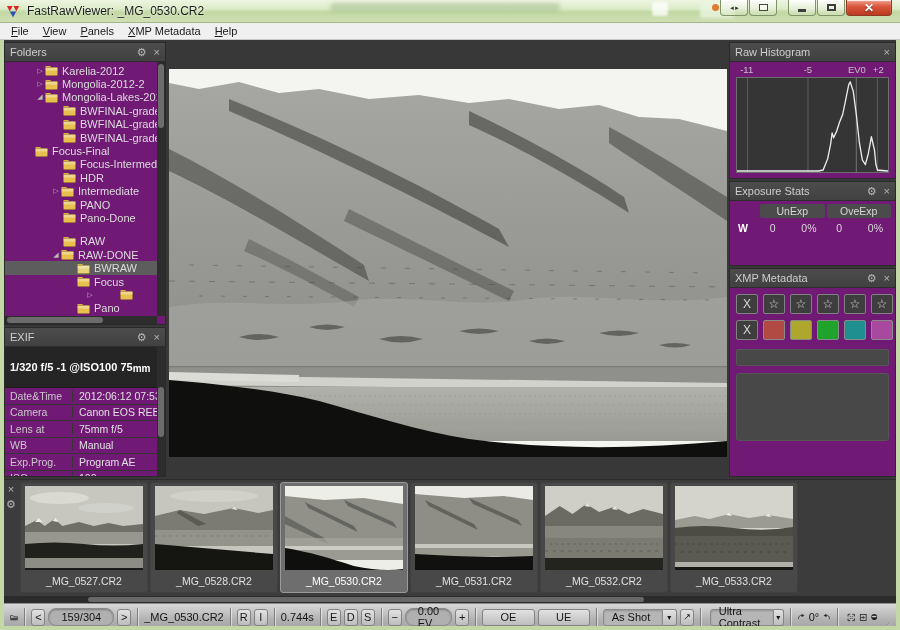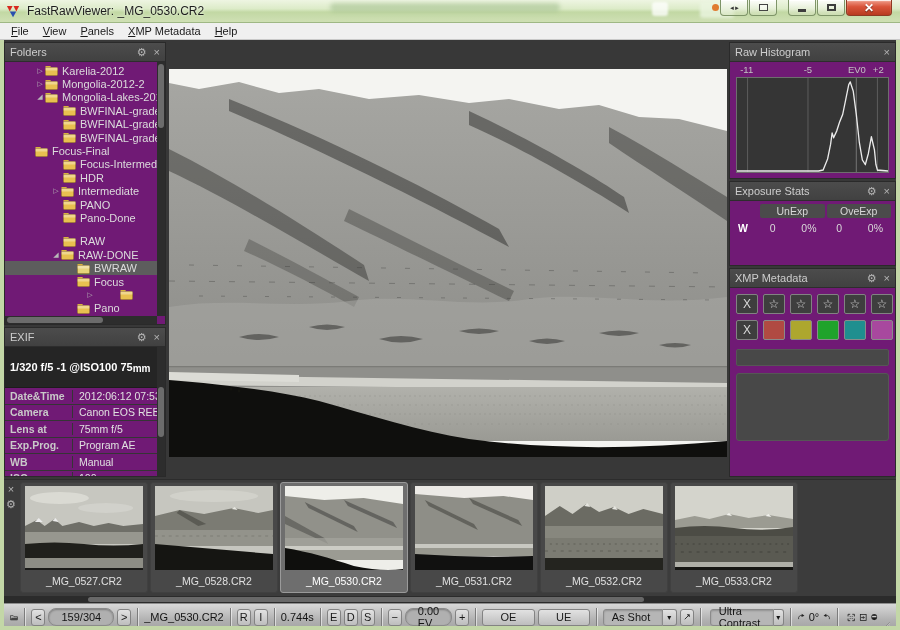--- a/index.html
+++ b/index.html
@@ -72,21 +72,21 @@
   .hscroll .thumbb{position:absolute;top:1px;bottom:1px;border-radius:3px;background:#6c6c6c;}
 
   
   .exif{flex:1;}
   .exifbody{flex:1;overflow:hidden;position:relative;}
   .exif-sum{height:16px;background:#252525;color:#fff;font-weight:bold;font-size:11px;
     display:flex;align-items:center;padding:12px 5px;border-bottom:1px solid #1c1c1c;white-space:nowrap;}
   .exif-sum small{font-size:10px;margin-top:3px;}
   .exif-row{height:15.5px;display:flex;align-items:center;font-size:10.5px;
     border-bottom:1px solid #353535;white-space:nowrap;}
-  .exif-l{width:62px;flex:0 0 62px;color:#c9c9c9;padding-left:5px;font-weight:bold;}
+  .exif-l{width:62px;flex:0 0 62px;color:#c9c9c9;padding-left:5px;}
   .exif-v{flex:1;color:#e0e0e0;border-left:1px solid #353535;padding-left:6px;overflow:hidden;}
 
   
   .histo{height:137px;flex:0 0 137px;}
   .histo .ptitle{}
   .histo-body{flex:1;position:relative;padding:2px 6px 6px;}
   .histo-ticks{position:relative;height:12px;font-size:9.5px;color:#c2c2c2;}
   .histo-tick{position:absolute;transform:translateX(-50%);top:0;}
   .histo-chart{position:absolute;left:6px;right:6px;top:15px;bottom:5px;
     background:#353535;border:1px solid #6e6e6e;}
@@ -420,26 +420,26 @@
                 </div>
                 <div class="exif-row">
                   <span class="exif-l">Camera</span>
                   <span class="exif-v">Canon EOS REBEL T2i F</span>
                 </div>
                 <div class="exif-row">
                   <span class="exif-l">Lens at</span>
                   <span class="exif-v">75mm f/5</span>
                 </div>
                 <div class="exif-row">
+                  <span class="exif-l">WB</span>
+                  <span class="exif-v">Manual</span>
+                </div>
+                <div class="exif-row">
                   <span class="exif-l">Exp.Prog.</span>
                   <span class="exif-v">Program AE</span>
-                </div>
-                <div class="exif-row">
-                  <span class="exif-l">WB</span>
-                  <span class="exif-v">Manual</span>
                 </div>
                 <div class="exif-row">
                   <span class="exif-l">ISO</span>
                   <span class="exif-v">100</span>
                 </div>
               </div>
             <div class="vscroll" style="bottom:0;">
                 <div class="thumbb" style="top:40px;height:50px;"></div>
               </div>
           </div>

